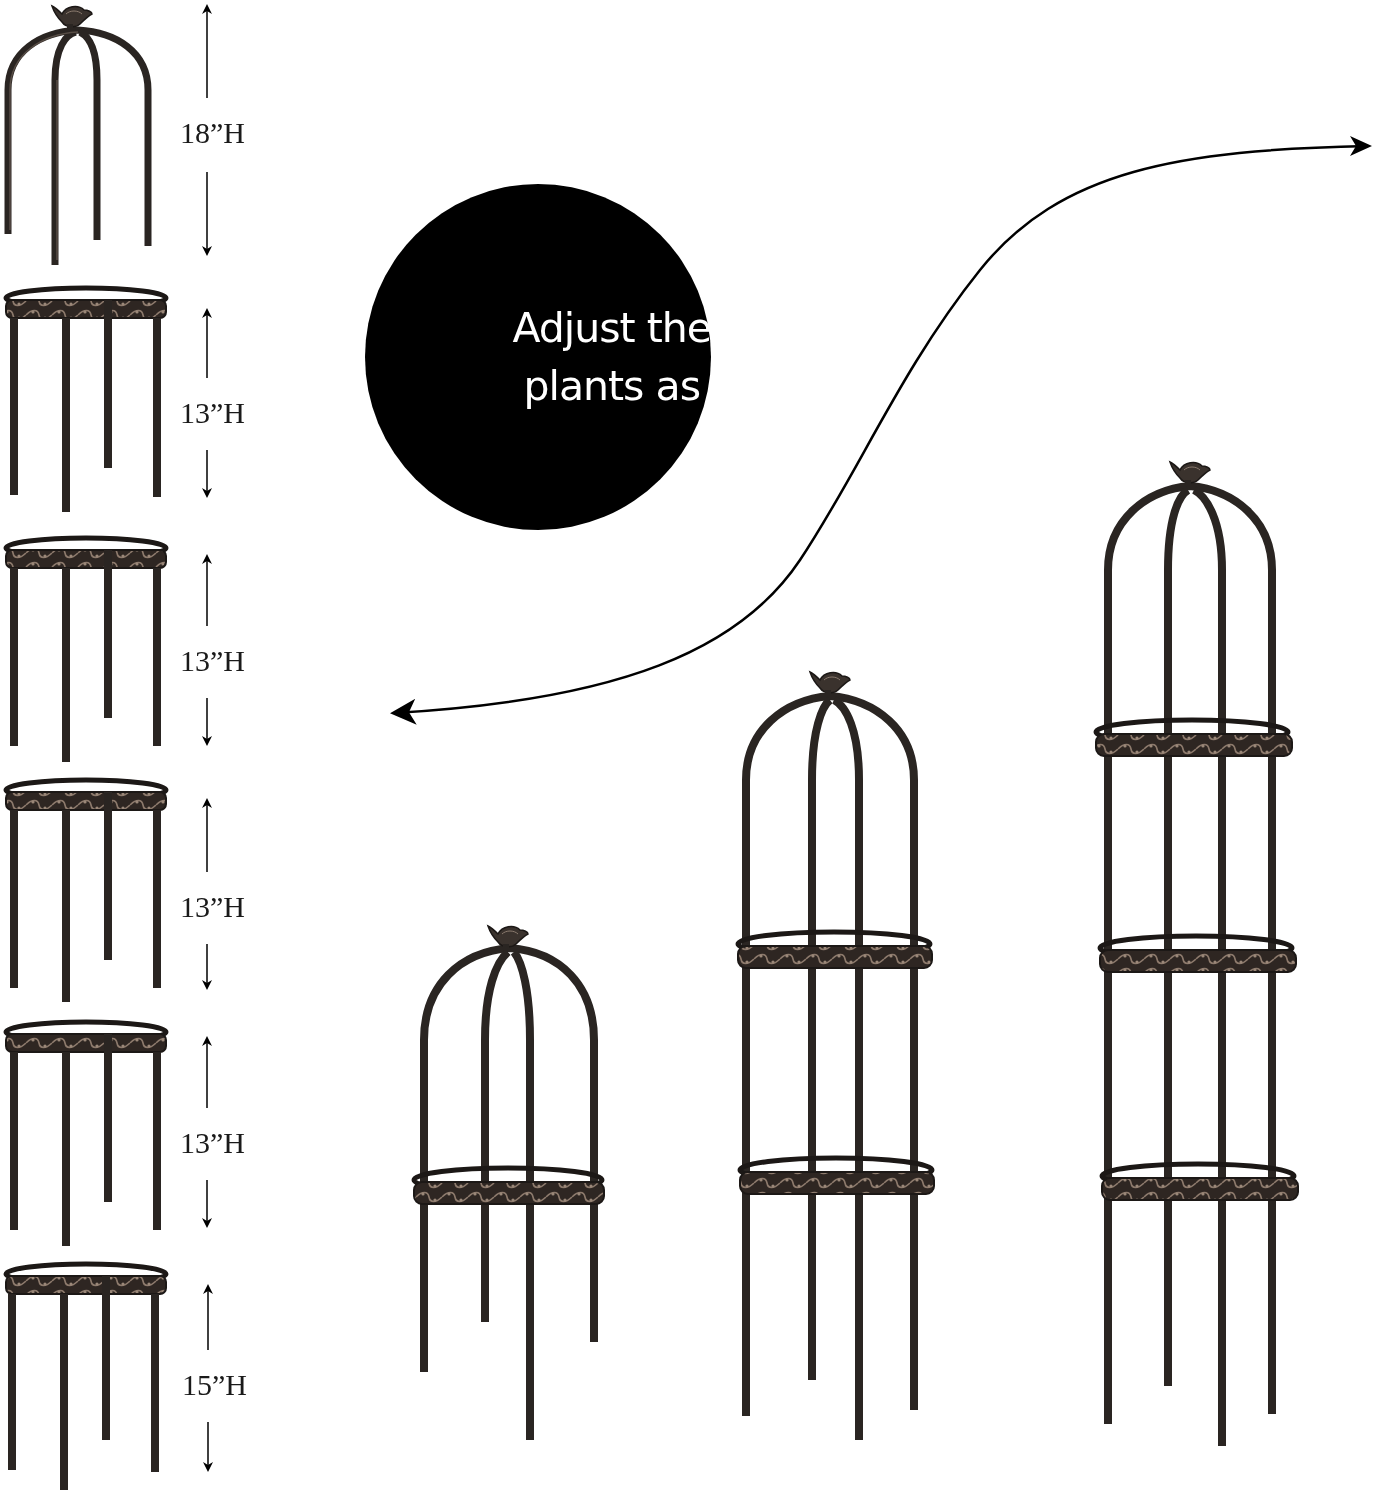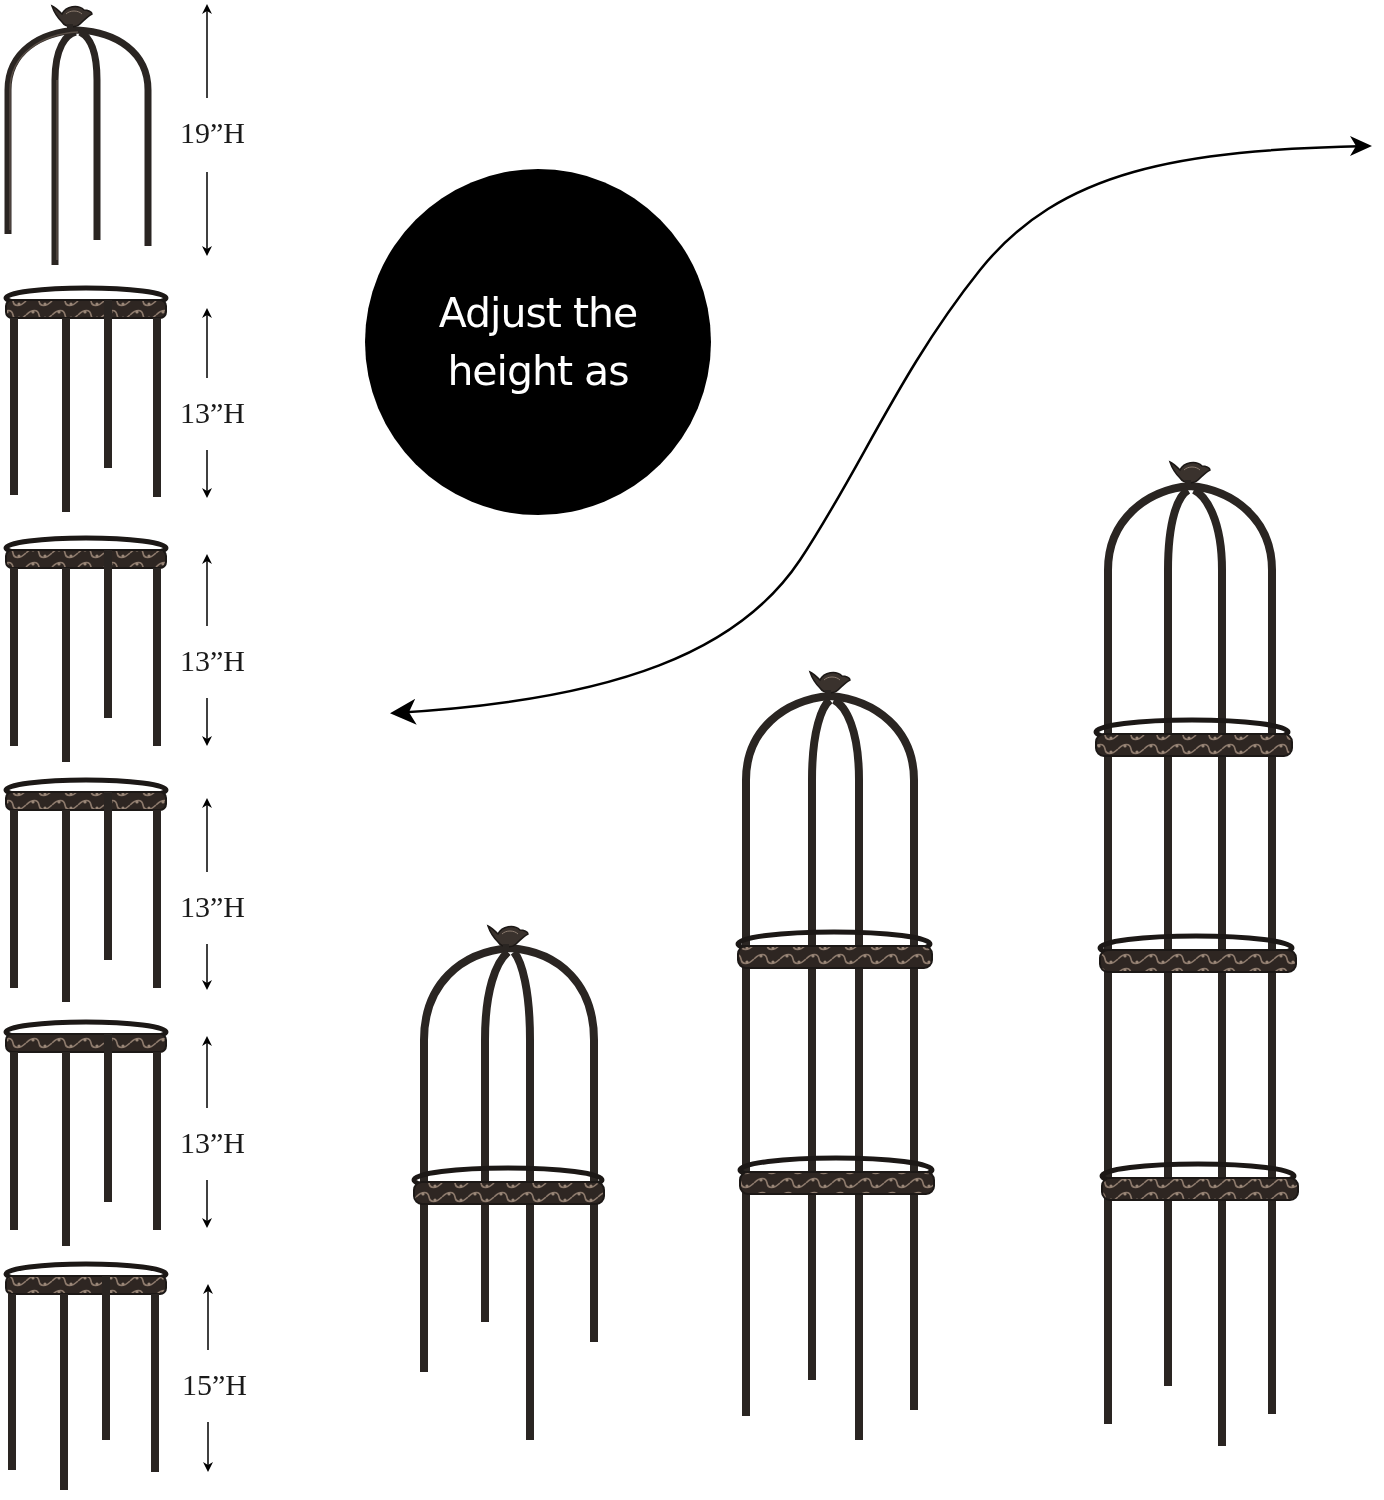--- a/index.html
+++ b/index.html
@@ -1,18 +1,18 @@
 <!DOCTYPE html>
 <html><head>
 <meta charset="utf-8">
 <style>
   html, body { margin: 0; padding: 0; background: #ffffff; }
   body { width: 1384px; height: 1500px; position: relative; overflow: hidden; font-family: "DejaVu Sans", sans-serif; }
   .dim-label { position: absolute; font-family: "Liberation Serif", "DejaVu Serif", serif; font-size: 30px; color: #1a1a1a; letter-spacing: 0px; white-space: nowrap; }
-  .badge { position: absolute; left: 365px; top: 169px; width: 346px; height: 346px; border-radius: 50%; background: #000; display: flex; align-items: center; justify-content: center; }
+  .badge { position: absolute; left: 365px; top: 184px; width: 346px; height: 346px; border-radius: 50%; background: #000; display: flex; align-items: center; justify-content: flex-end; }
   .badge-text { color: #fff; font-family: "DejaVu Sans", sans-serif; font-size: 41px; line-height: 58px; text-align: center; letter-spacing: -1px; font-weight: 500; }
   svg { position: absolute; left: 0; top: 0; overflow: visible; }
 </style>
 </head>
 <body>
 
 <svg width="1384" height="1500" viewBox="0 0 1384 1500">
   <defs>
     <linearGradient id="metal" x1="0" x2="1" y1="0" y2="0">
       <stop offset="0" stop-color="#1c1816"></stop>
@@ -164,25 +164,25 @@
     <ellipse cx="1192" cy="732" rx="96" ry="12" fill="none" stroke="#1c1816" stroke-width="5"></ellipse>
     <rect x="1096" y="734" width="196" height="22" rx="8" fill="url(#vine)" stroke="#1c1816" stroke-width="2"></rect>
     <ellipse cx="1196" cy="948" rx="96" ry="12" fill="none" stroke="#1c1816" stroke-width="5"></ellipse>
     <rect x="1100" y="950" width="196" height="22" rx="8" fill="url(#vine)" stroke="#1c1816" stroke-width="2"></rect>
     <ellipse cx="1198" cy="1176" rx="96" ry="12" fill="none" stroke="#1c1816" stroke-width="5"></ellipse>
     <rect x="1102" y="1178" width="196" height="22" rx="8" fill="url(#vine)" stroke="#1c1816" stroke-width="2"></rect>
     <use href="#bird" x="1188" y="484"></use>
   </g>
 </svg>
 
-<div class="dim-label" style="left:180px; top:116px;">19”H</div>
+<div class="dim-label" style="left:180px; top:116px;">18”H</div>
 <div class="dim-label" style="left:180px; top:396px;">13”H</div>
 <div class="dim-label" style="left:180px; top:644px;">13”H</div>
 <div class="dim-label" style="left:180px; top:890px;">13”H</div>
 <div class="dim-label" style="left:180px; top:1126px;">13”H</div>
 <div class="dim-label" style="left:182px; top:1368px;font-family:Liberation Serif, serif;">15”H</div>
 
 <div class="badge">
   <div class="badge-text">
     <div>Adjust the</div>
-    <div>height as</div>
+    <div>plants as</div>
   </div>
 </div>
 
 </body></html>

